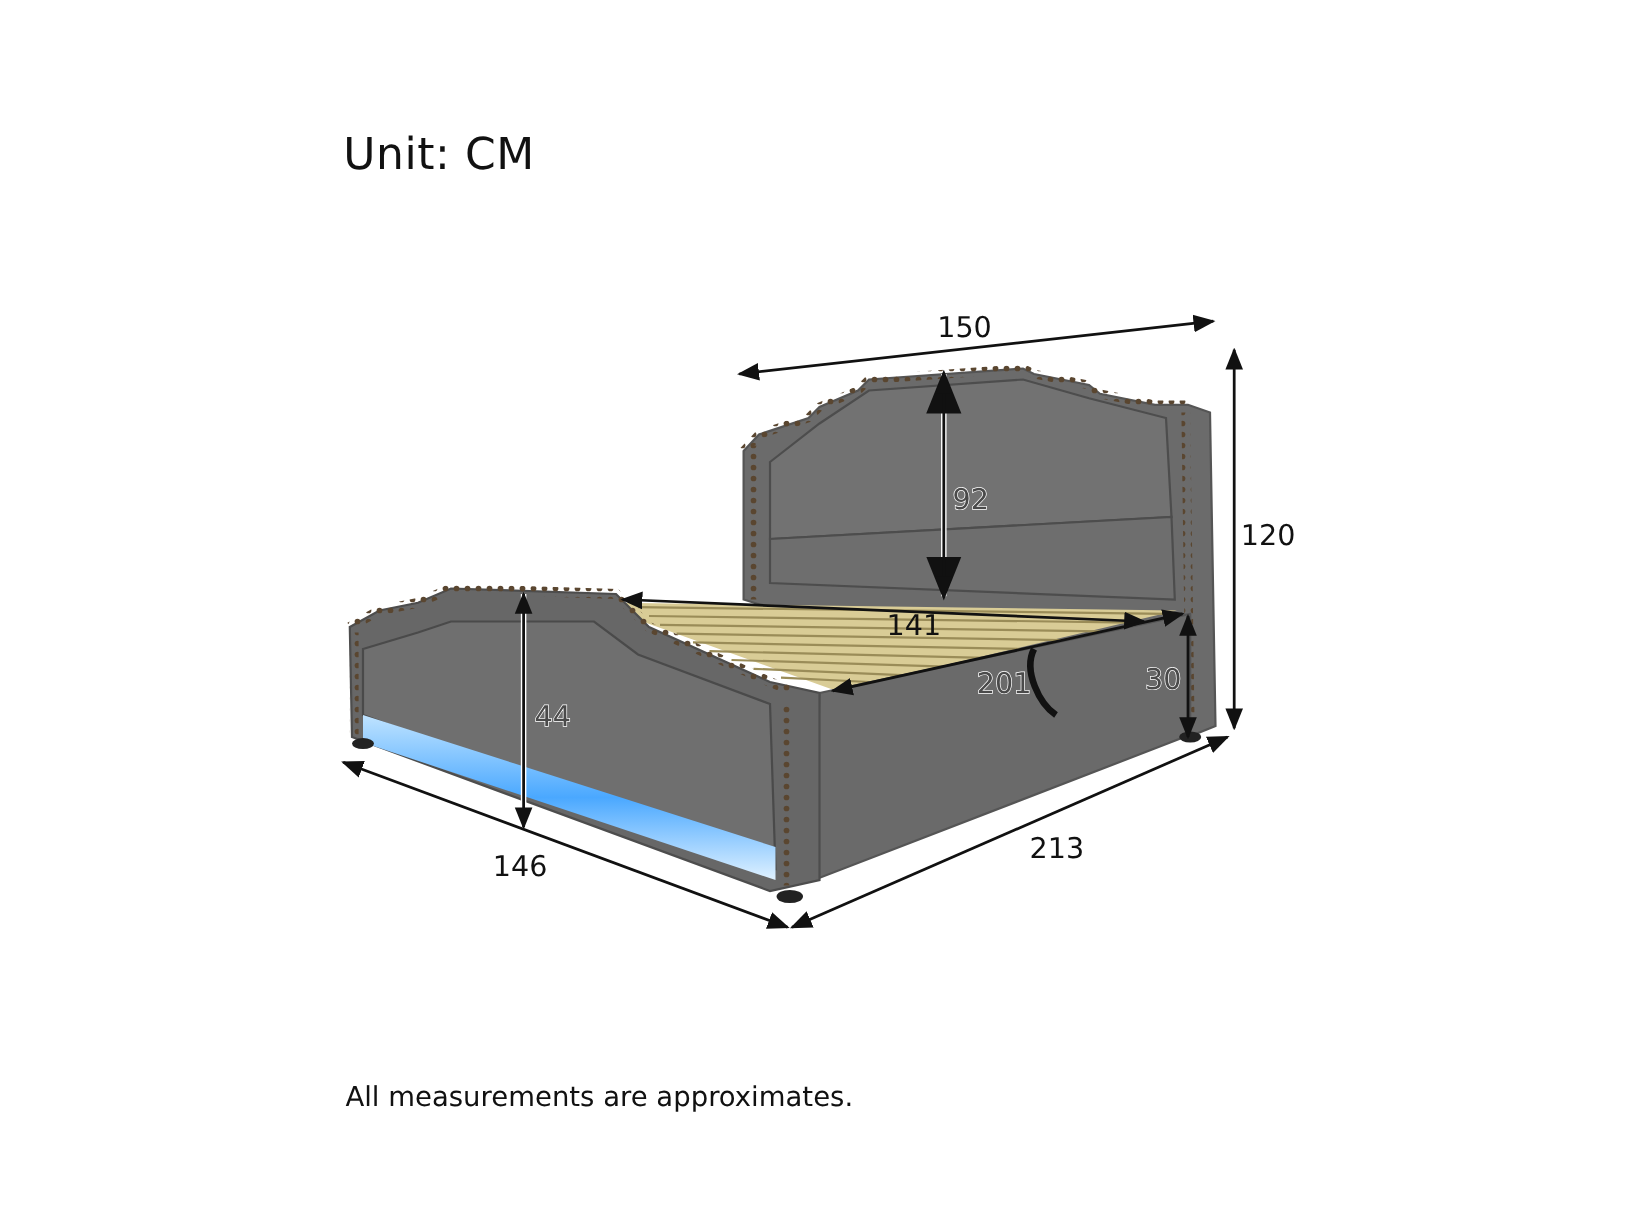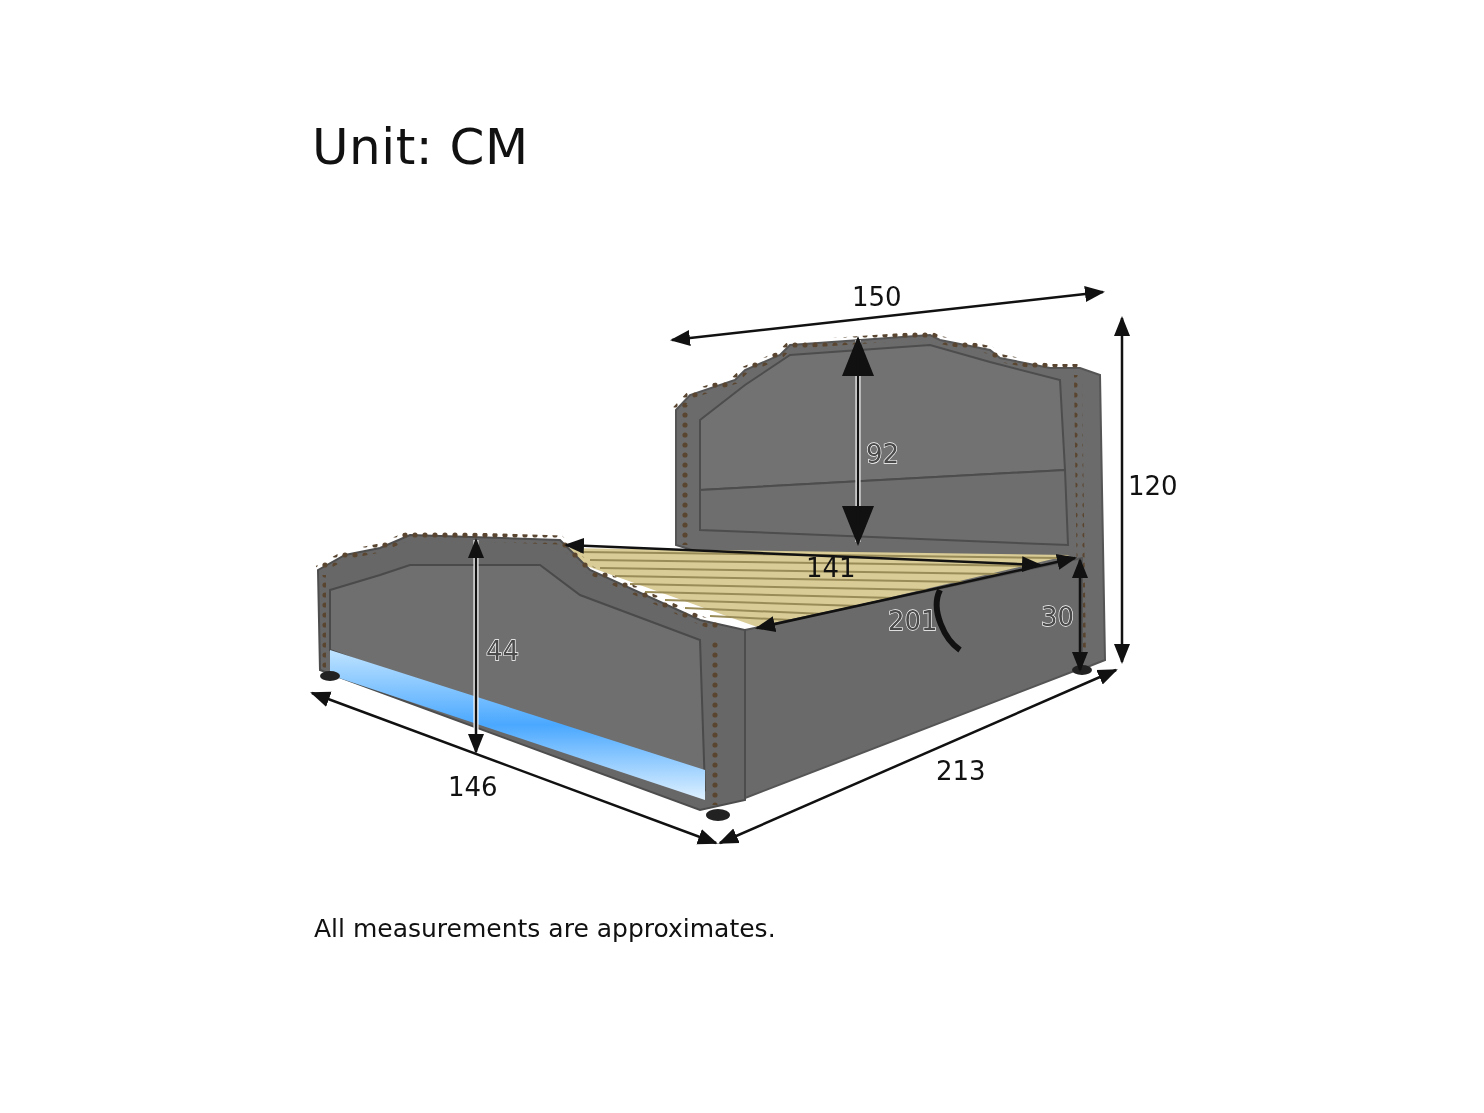--- a/index.html
+++ b/index.html
@@ -1,18 +1,18 @@
 <!DOCTYPE html>
 <html><head>
 <meta charset="utf-8">
 <style>
   html,body{margin:0;padding:0;background:#ffffff;}
   body{width:1484px;height:1113px;position:relative;overflow:hidden;font-family:"DejaVu Sans","Liberation Sans",sans-serif;}
-  .title{position:absolute;left:312px;top:118px;font-size:50px;color:#111;letter-spacing:0.5px;}
-  .footnote{position:absolute;left:314px;top:914px;font-size:25px;color:#111;}
+  .title{position:absolute;left:312px;top:118px;font-size:40px;color:#111;letter-spacing:0.5px;}
+  .footnote{position:absolute;left:314px;top:982px;font-size:25px;color:#111;}
   svg.diagram{position:absolute;left:0;top:0;}
   .dimlabel{font-family:"DejaVu Sans","Liberation Sans",sans-serif;font-size:26px;fill:#111;}
   .dimlabel-outline{font-family:"DejaVu Sans","Liberation Sans",sans-serif;font-size:26px;fill:#4a4a4a;stroke:#ffffff;stroke-width:1.3px;paint-order:stroke;}
 </style>
 </head>
 <body>
 
 <div class="title">Unit: CM</div>
 
 <svg class="diagram" width="1484" height="1113" viewBox="0 0 1484 1113">

